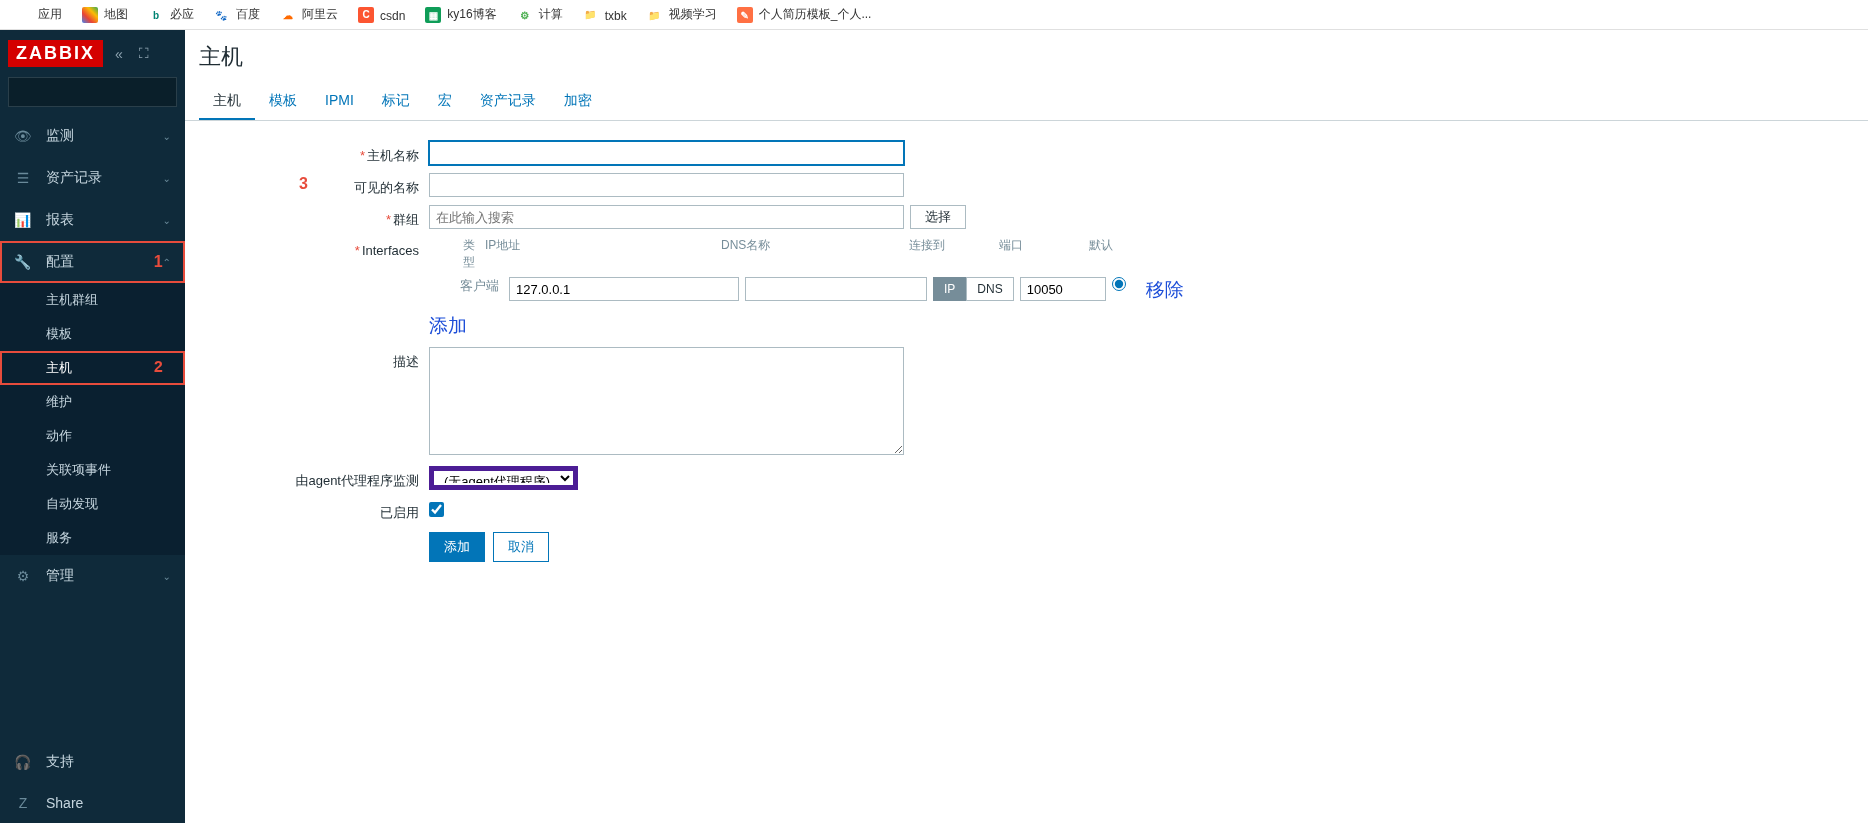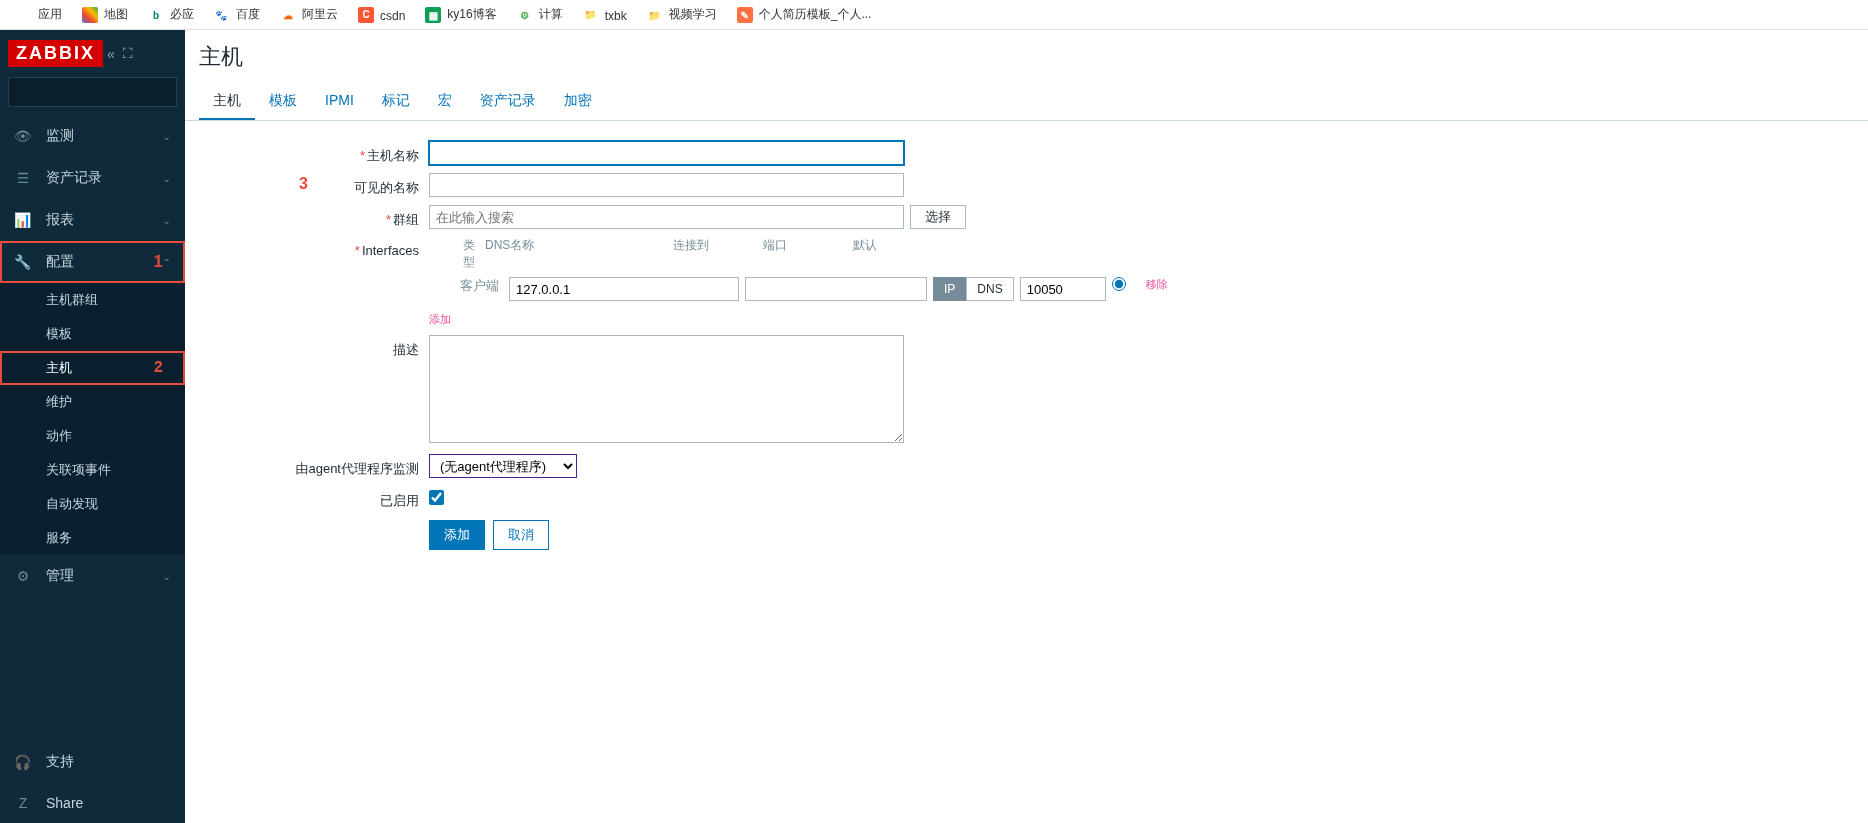--- a/index.html
+++ b/index.html
@@ -12,21 +12,21 @@
     .apps-icon { display: grid; grid-template-columns: repeat(3, 4px); grid-template-rows: repeat(3, 4px); gap: 1px; }
     .apps-icon span:nth-child(1) { background: #e74c3c; } .apps-icon span:nth-child(2) { background: #f1c40f; } .apps-icon span:nth-child(3) { background: #2ecc71; }
     .apps-icon span:nth-child(4) { background: #3498db; } .apps-icon span:nth-child(5) { background: #e74c3c; } .apps-icon span:nth-child(6) { background: #f1c40f; }
     .apps-icon span:nth-child(7) { background: #2ecc71; } .apps-icon span:nth-child(8) { background: #3498db; } .apps-icon span:nth-child(9) { background: #e74c3c; }
     
     
     .layout { display: flex; height: calc(100vh - 30px); }
     
     
     .sidebar { width: 185px; background: #0f2a3a; color: #fff; display: flex; flex-direction: column; }
-    .logo-row { display: flex; align-items: center; padding: 10px 8px; }
+    .logo-row { display: flex; align-items: center; padding: 10px 8px; gap: 8px; }
     .logo { background: #d40000; color: #fff; font-weight: bold; font-size: 18px; padding: 3px 8px; letter-spacing: 2px; }
     .logo-ctrl { color: #8da3b0; font-size: 14px; cursor: pointer; padding: 4px; }
     .search-row { padding: 0 8px 8px; }
     .search-box { display: flex; align-items: center; background: #0a1f2a; border: 1px solid #2a3f4a; height: 30px; }
     .search-box input { flex: 1; background: transparent; border: none; outline: none; color: #fff; padding: 0 8px; }
     .search-btn { width: 30px; height: 28px; background: transparent; border: none; color: #8da3b0; cursor: pointer; display: flex; align-items: center; justify-content: center; }
     
     .menu { flex: 1; overflow-y: auto; }
     .menu-item { display: flex; align-items: center; padding: 12px 14px; color: #c5d5de; cursor: pointer; font-size: 14px; }
     .menu-item.expanded { background: #0f2a3a; }
@@ -71,25 +71,25 @@
     .col-def { width: 30px; padding-left: 6px; }
     .agent-label { width: 74px; text-align: right; color: #768d99; font-size: 13px; padding-right: 4px; }
     .iface-input { height: 24px; border: 1px solid #acbbc2; padding: 2px 6px; font-size: 13px; }
     .ip-input { width: 230px; }
     .dns-input { width: 182px; }
     .port-input { width: 86px; }
     .toggle-group { display: flex; }
     .toggle-btn { height: 24px; padding: 2px 10px; border: 1px solid #acbbc2; background: #fff; cursor: pointer; font-size: 12px; color: #1f2c33; }
     .toggle-btn.on { background: #768d99; color: #fff; border-color: #768d99; }
     .radio { width: 14px; height: 14px; accent-color: #0275b8; }
-    .link-btn { color: #ec4899; cursor: pointer; font-size: 11px; background: none; border: none; padding: 0; margin-left: 14px; }
+    .link-btn { color: #1d4ed8; cursor: pointer; font-size: 19px; background: none; border: none; padding: 0; margin-left: 14px; }
     .add-iface { margin-top: 10px; margin-left: 0; }
     
     .textarea { width: 475px; height: 108px; border: 1px solid #acbbc2; padding: 4px 6px; font-size: 13px; resize: both; }
-    .select { height: 24px; border: 1px solid #4c1d95; padding: 2px 6px; font-size: 13px; min-width: 148px; background: #fff; }
+    .select { height: 24px; border: 5px solid #4c1d95; padding: 2px 6px; font-size: 13px; min-width: 148px; background: #fff; }
     .checkbox { width: 15px; height: 15px; accent-color: #0275b8; }
     
     .form-actions { margin-left: 230px; margin-top: 10px; display: flex; gap: 8px; }
     .btn-primary { background: #0275b8; color: #fff; border: 1px solid #0275b8; padding: 5px 14px; cursor: pointer; font-size: 13px; }
     .btn-secondary { background: #fff; color: #0275b8; border: 1px solid #0275b8; padding: 5px 14px; cursor: pointer; font-size: 13px; }
     
     .annot3 { position: absolute; left: 100px; top: 2px; color: #e74c3c; font-size: 16px; font-weight: bold; }
   </style>
 </head>
 <body>
@@ -252,20 +252,21 @@
         <div class="form-field" style="display:flex;">
           <input class="text-input" type="text" placeholder="在此输入搜索" style="">
           <button class="select-btn">选择</button>
         </div>
       </div>
       <div class="form-row">
         <label class="form-label"><span class="req">*</span><span>Interfaces</span></label>
         <div class="form-field interfaces-table">
           <div class="iface-header">
             <div class="col-type">类型</div>
+            <div class="col-ip">IP地址</div>
             <div class="col-dns">DNS名称</div>
             <div class="col-conn">连接到</div>
             <div class="col-port">端口</div>
             <div class="col-def">默认</div>
           </div>
           <div class="iface-row">
             <div class="agent-label">客户端</div>
             <input class="iface-input ip-input" type="text" value="127.0.0.1" style="">
             <input class="iface-input dns-input" type="text" value="" style="">
             <div class="toggle-group">

